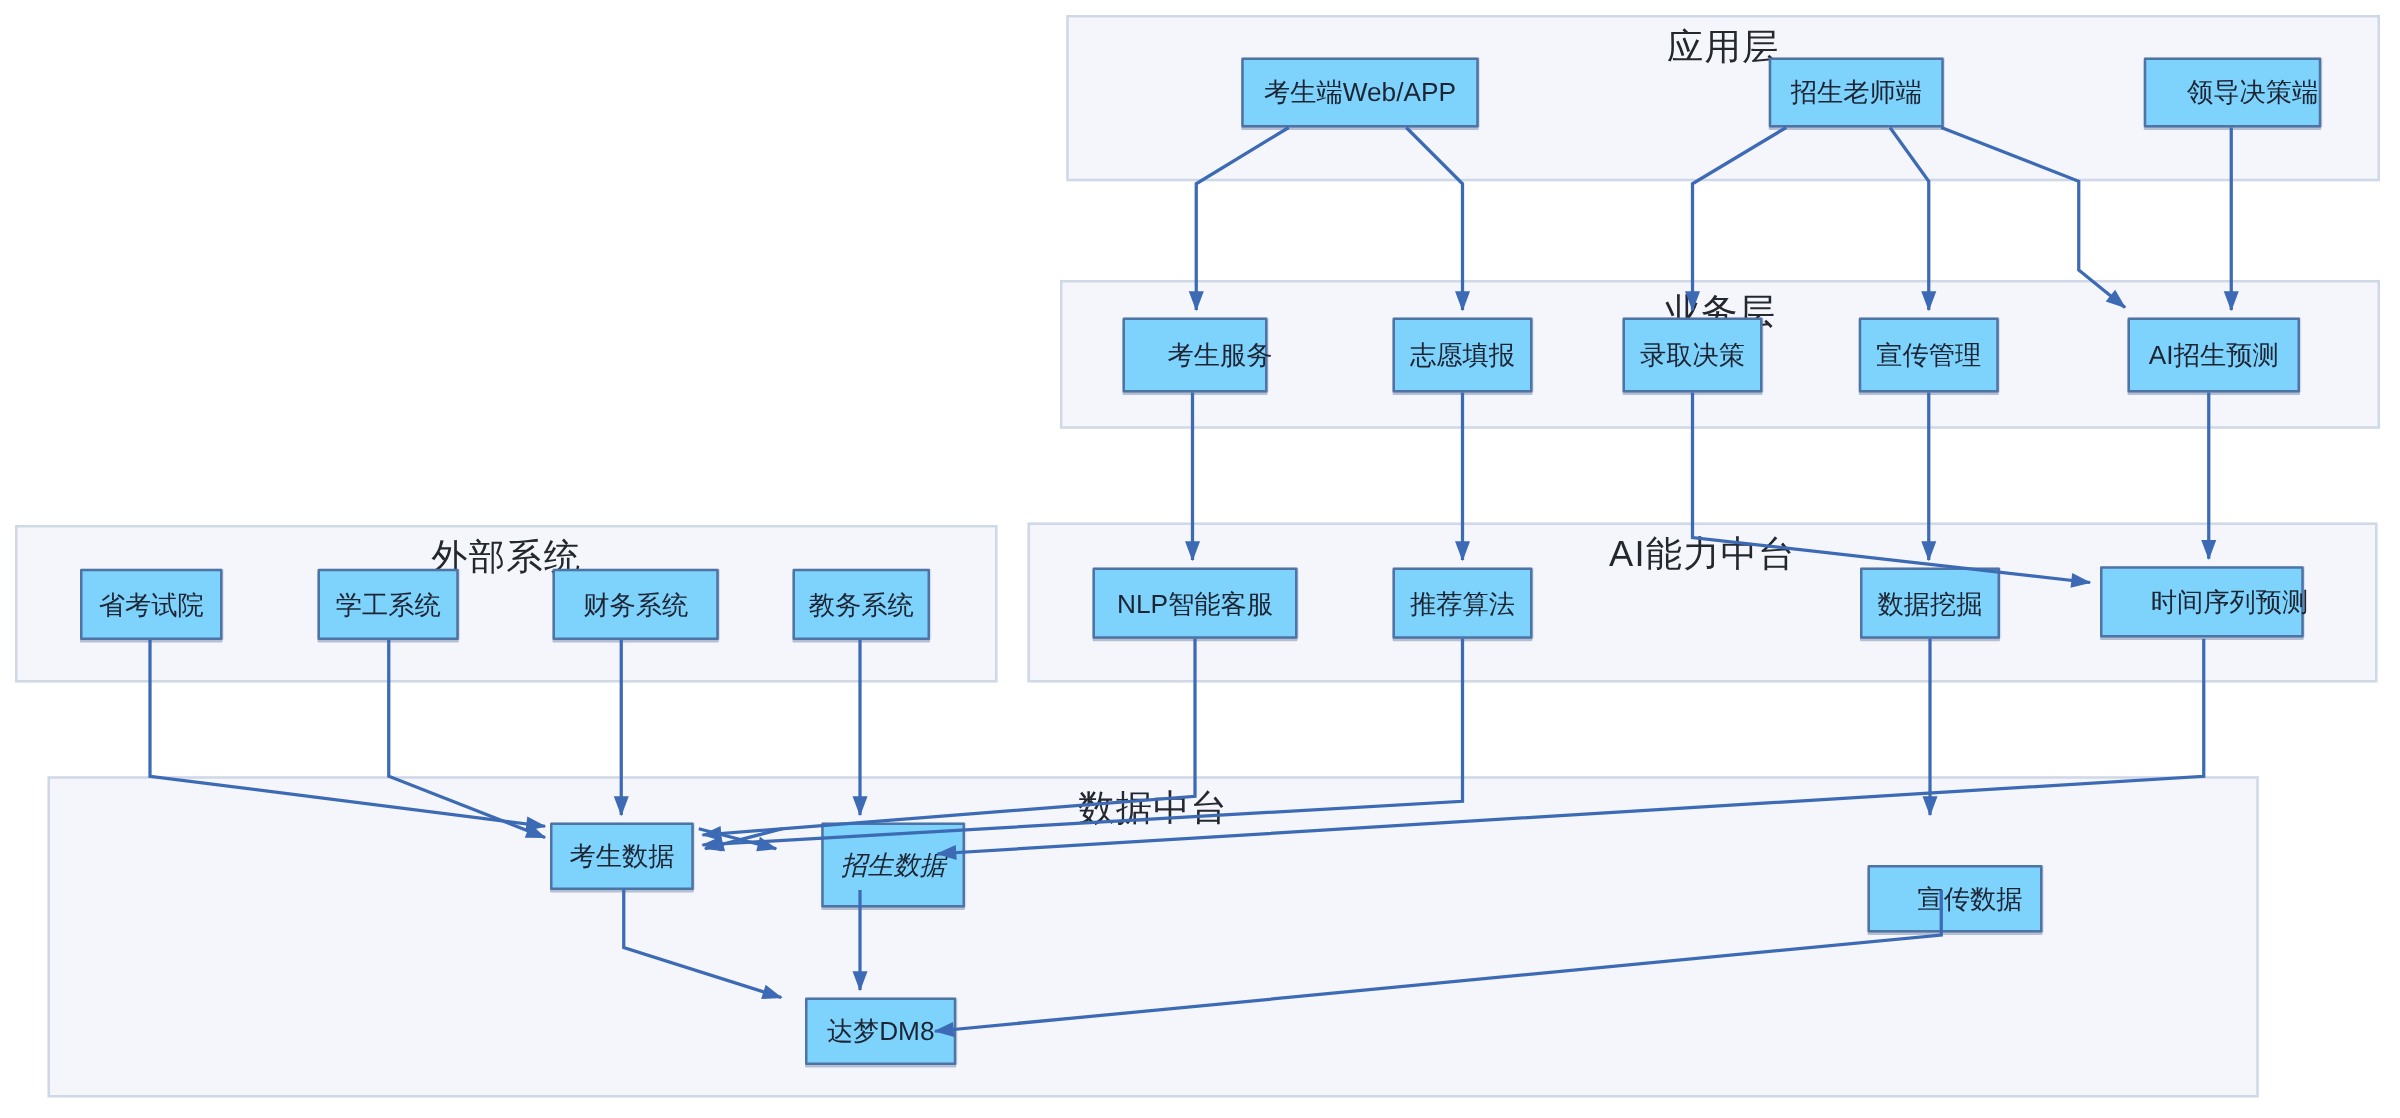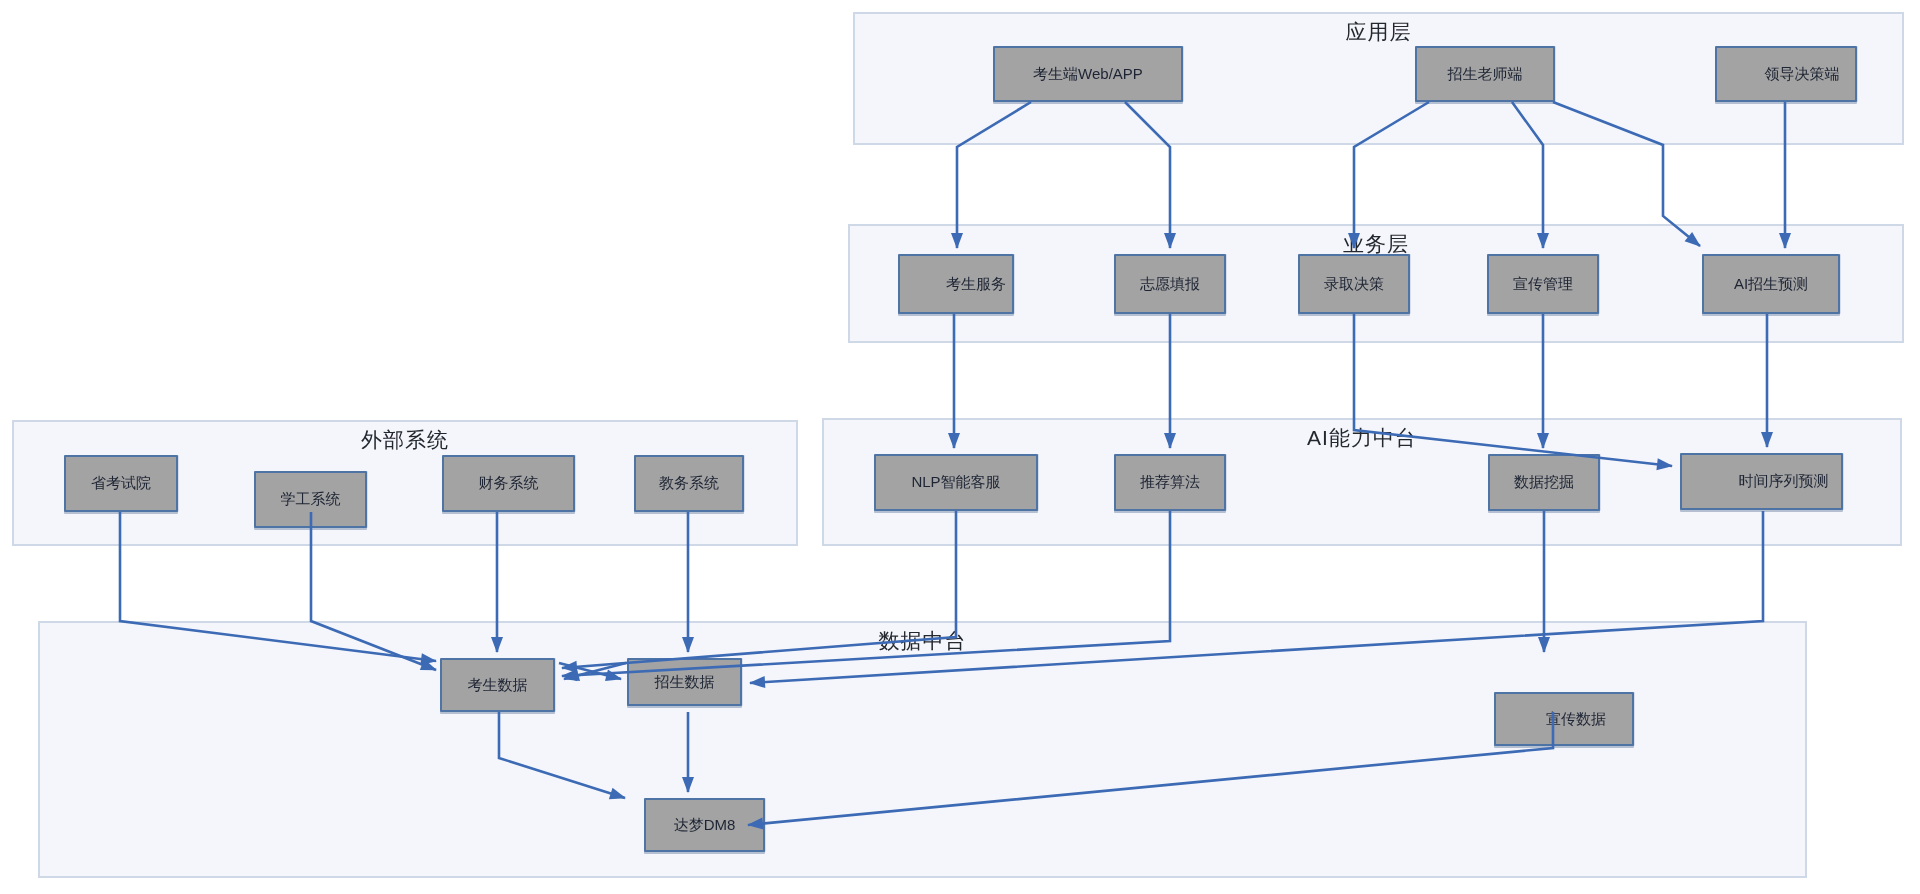--- a/index.html
+++ b/index.html
@@ -9,38 +9,38 @@
   .layer{
     position:absolute;
     background:#f4f6fb;
     border:2px solid #cfd8e6;
     box-sizing:border-box;
   }
   .layer-label{
     position:absolute;
     top:4px;left:0;right:0;
     text-align:center;
-    font-size:21px;
+    font-size:29px;
     color:#23272e;
     letter-spacing:1px;
   }
 
   .edges{position:absolute;left:0;top:0;z-index:3;pointer-events:none;}
 
   .node{
     position:absolute;
     z-index:2;
-    background:#a3a3a3;
+    background:#7dd3fc;
     border:2px solid #4e73a5;
     box-shadow:0 2px 0 rgba(62,90,134,0.35), 1px 0 0 rgba(62,90,134,0.15);
     box-sizing:border-box;
     display:flex;
     align-items:center;
     justify-content:center;
-    font-size:15px;
+    font-size:21px;
     color:#1d2433;
     white-space:nowrap;
     border-radius:1px;
   }
 </style>
 </head>
 <body>
 
 <div class="canvas">
 
@@ -73,26 +73,26 @@
   <div class="node" style="left:1298px;top:254px;width:112px;height:60px;">录取决策</div>
   <div class="node" style="left:1487px;top:254px;width:112px;height:60px;">宣传管理</div>
   <div class="node" style="left:1702px;top:254px;width:138px;height:60px;">AI招生预测</div>
 
   <div class="node" style="left:874px;top:454px;width:164px;height:57px;">NLP智能客服</div>
   <div class="node" style="left:1114px;top:454px;width:112px;height:57px;text-align:center;">推荐算法</div>
   <div class="node" style="left:1488px;top:454px;width:112px;height:57px;">数据挖掘</div>
   <div class="node" style="left:1680px;top:453px;width:163px;height:57px;padding-left:44px;">时间序列预测</div>
 
   <div class="node" style="left:64px;top:455px;width:114px;height:57px;">省考试院</div>
-  <div class="node" style="left:254px;top:455px;width:113px;height:57px;margin-top:16px;">学工系统</div>
+  <div class="node" style="left:254px;top:455px;width:113px;height:57px;">学工系统</div>
   <div class="node" style="left:442px;top:455px;width:133px;height:57px;">财务系统</div>
   <div class="node" style="left:634px;top:455px;width:110px;height:57px;">教务系统</div>
 
   <div class="node" style="left:440px;top:658px;width:115px;height:54px;">考生数据</div>
-  <div class="node" style="left:627px;top:658px;width:115px;height:48px;">招生数据</div>
+  <div class="node" style="left:657px;top:658px;width:115px;height:68px;font-style:italic;">招生数据</div>
   <div class="node" style="left:1494px;top:692px;width:140px;height:54px;padding-left:24px;">宣传数据</div>
   <div class="node" style="left:631px;top:798px;width:121px;height:54px;margin-left:13px;">达梦DM8</div>
 
   <svg class="edges" width="1920" height="894" viewBox="0 0 1920 894">
     <defs>
       <marker id="ah" markerUnits="userSpaceOnUse" markerWidth="18" markerHeight="14" refX="16" refY="7" orient="auto">
         <path d="M1,1 L17,7 L1,13 Z" fill="#3c6ab4"></path>
       </marker>
     </defs>
     <g fill="none" stroke="#3c6ab4" stroke-width="2.6">

